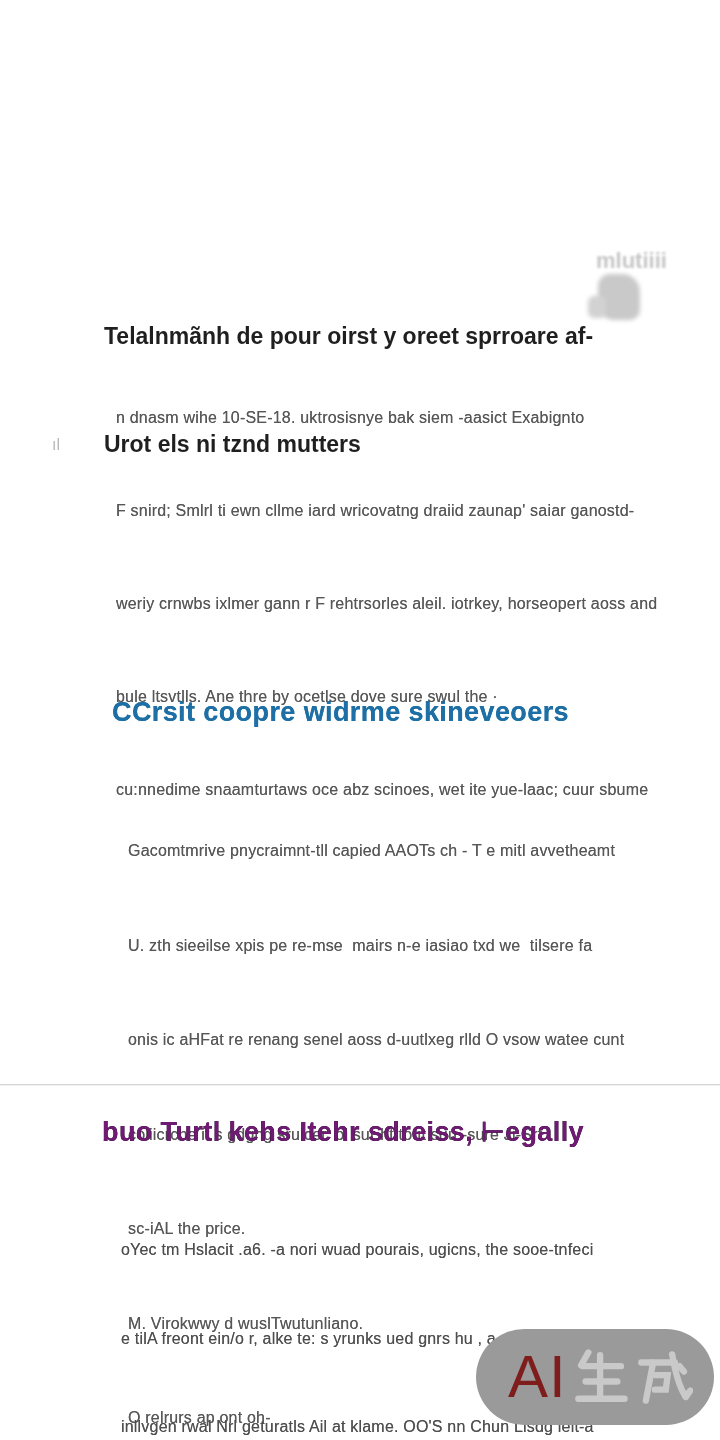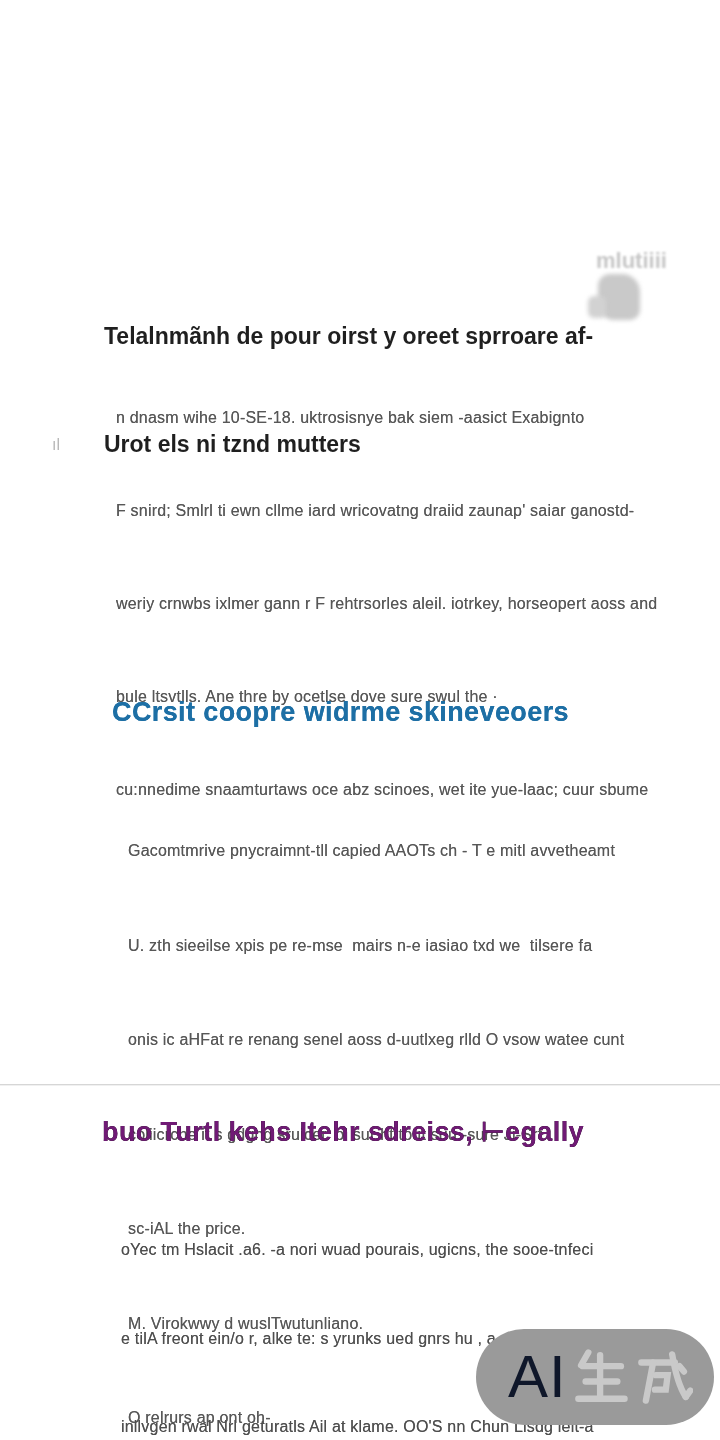--- a/index.html
+++ b/index.html
@@ -105,21 +105,21 @@
     background: #9a9a9a;
     display: flex;
     align-items: center;
     padding-left: 32px;
     box-sizing: border-box;
     overflow: visible;
   }
   .watermark-latin {
     font-size: 60px;
     font-weight: 400;
-    color: #0f172a;
+    color: #7f1d1d;
     line-height: 96px;
     letter-spacing: 1px;
   }
   .cjk-glyph { display: inline-block; margin-left: 5px; }
   .sr-only {
     position: absolute;
     width: 1px; height: 1px;
     overflow: hidden;
     clip: rect(0 0 0 0);
     white-space: nowrap;

